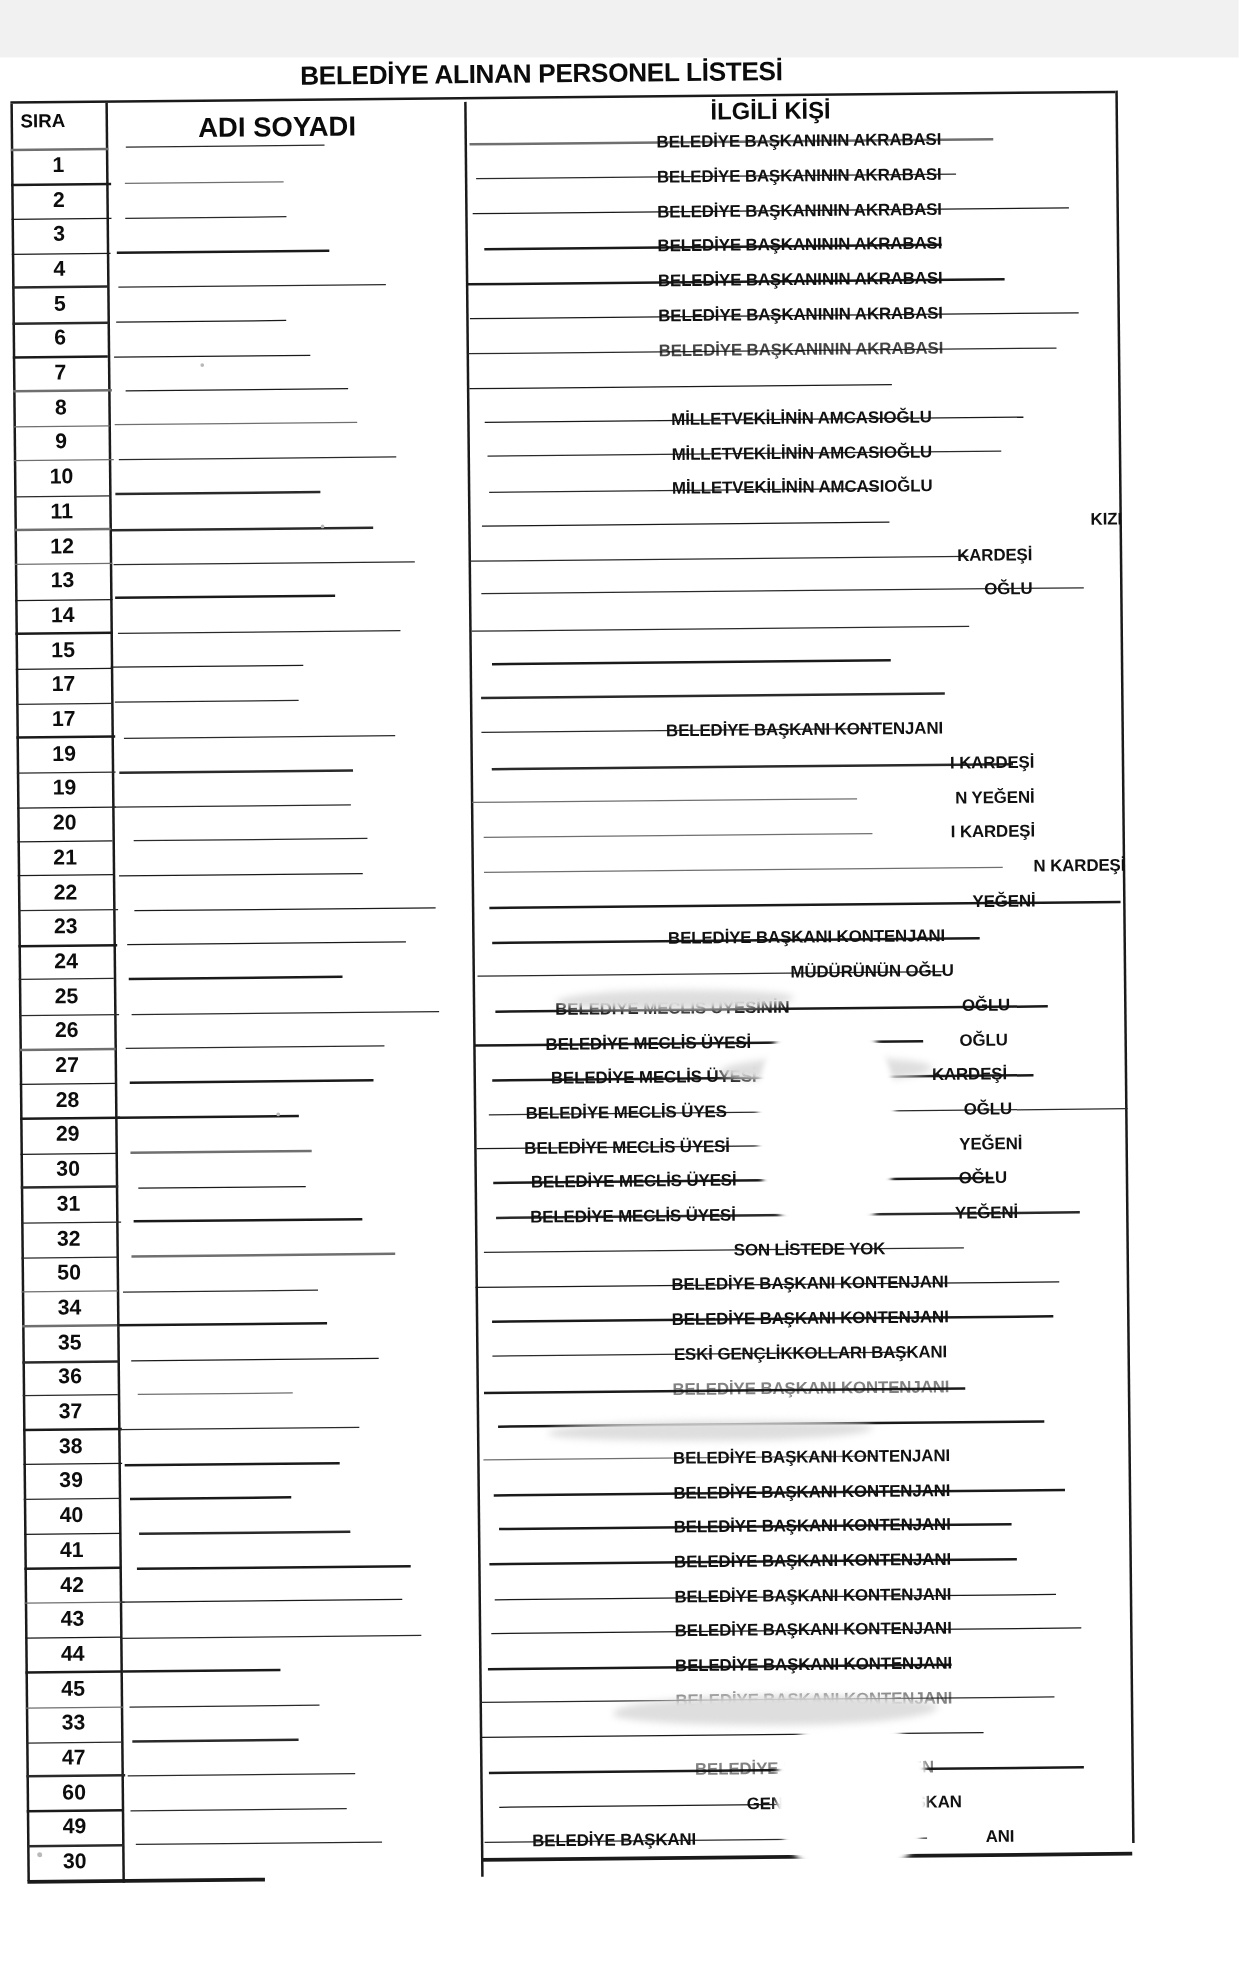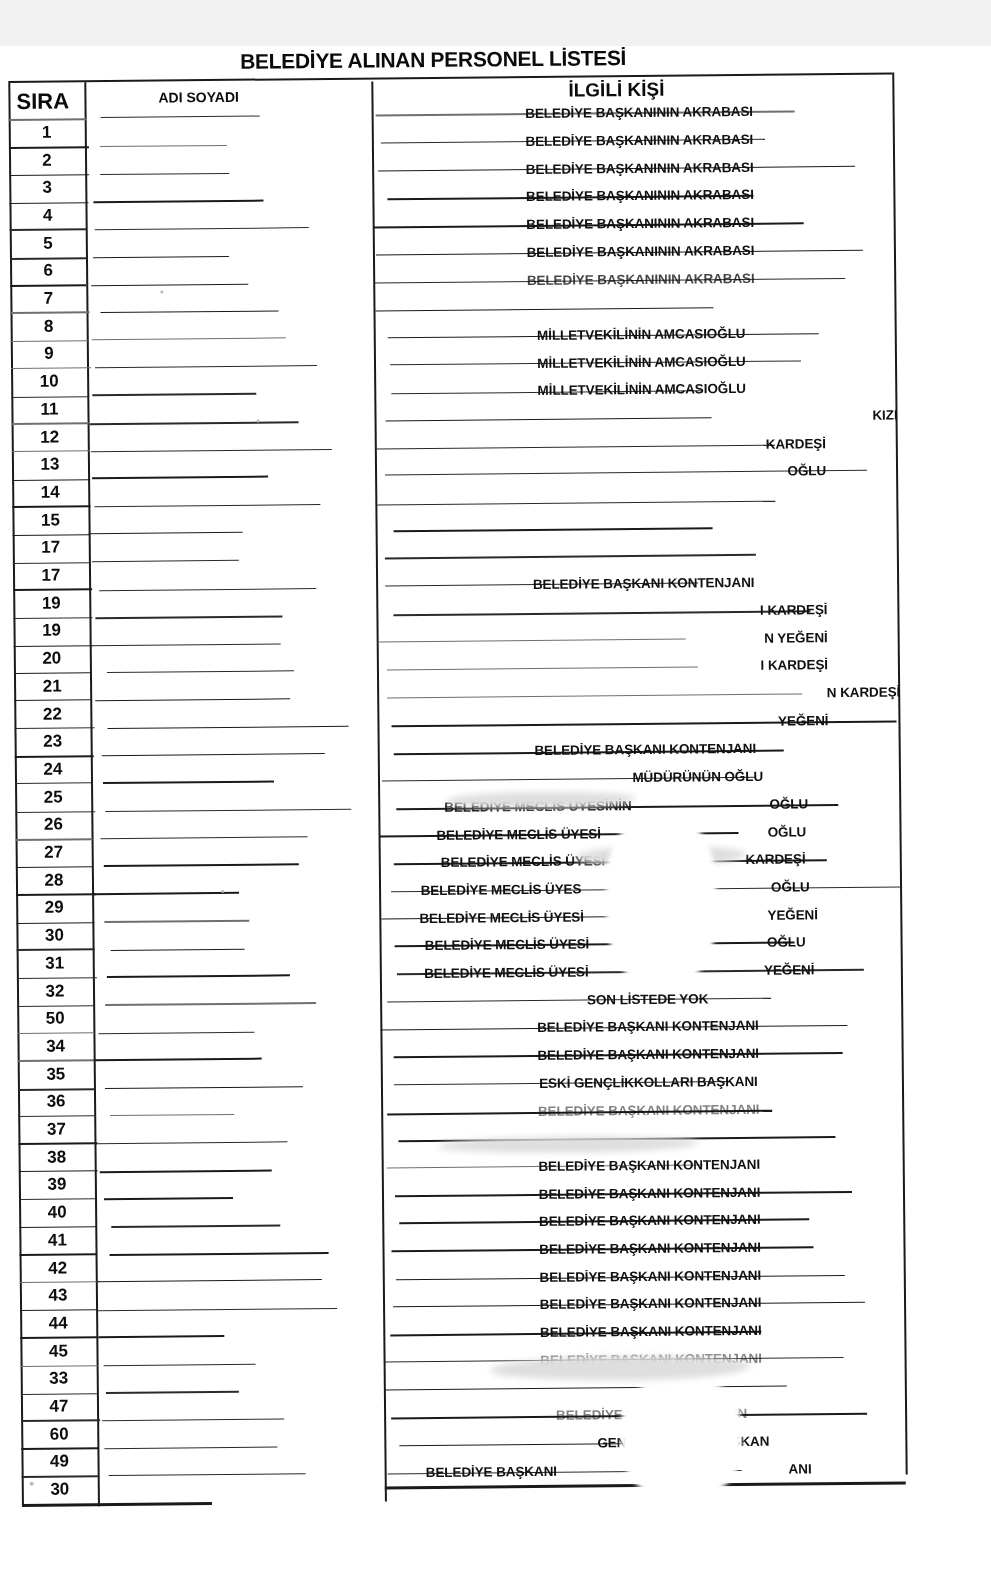--- a/index.html
+++ b/index.html
@@ -43,22 +43,22 @@
 
   
   #thead{
     position:absolute;left:0;top:31px;width:898px;height:36px;
   }
   .th{
     position:absolute;
     font-size:18px;font-weight:bold;color:#0b0b0b;
     white-space:nowrap;
   }
-  #th-sira{left:8px;top:6px;font-size:22px;}
-  #th-adsoyad{left:150px;top:8px;font-size:14px;}
+  #th-sira{left:8px;top:6px;font-size:15px;}
+  #th-adsoyad{left:150px;top:8px;font-size:22px;}
   #th-ilgili{left:560px;top:2px;font-size:19px;}
 
   
   #tbody{position:absolute;left:0;top:67px;width:898px;height:1385px;}
 
   .row{
     position:absolute;
     left:0;width:898px;height:27.7px;
     box-sizing:border-box;
   }

